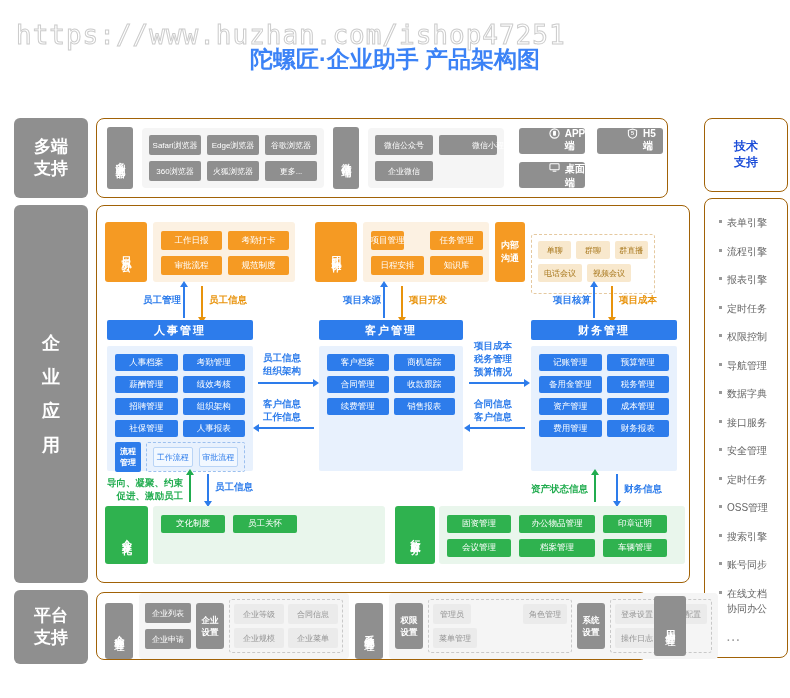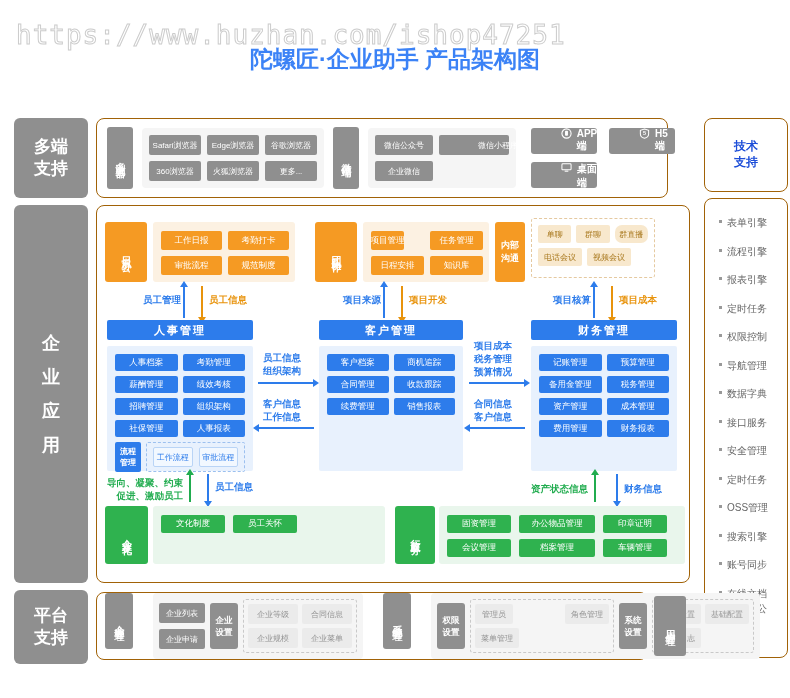--- a/index.html
+++ b/index.html
@@ -131,21 +131,21 @@
     display:flex; gap:6px; padding:4px 6px; }
   .g-label{ background:#2fb24f; color:#fff; border-radius:3px;
     display:flex; align-items:center; justify-content:center;
     writing-mode:vertical-lr; text-orientation:upright; letter-spacing:2px;
     font-size:10px; font-weight:bold; }
   .g-panel{ background:#e9f6ec; border-radius:3px; padding:9px 8px;
     display:flex; flex-direction:column; gap:6px; }
   .g-row{ display:flex; gap:8px; }
   
   #pt-panel{ left:96px; top:592px; width:552px; height:68px;
-    display:flex; align-items:flex-start; padding:0 8px; gap:20px; }
+    display:flex; align-items:flex-end; padding:0 8px; gap:6px; }
   .pt-group{ display:flex; align-items:center; gap:5px; padding:6px; }
   .pt-col{ display:flex; flex-direction:column; gap:6px; }
   .pt-dash{ border:1px dashed #c9c9c9; border-radius:3px; padding:4px;
     display:grid; grid-template-columns:repeat(2,auto); gap:4px; }
 </style>
 </head>
 <body>
 
 <div class="watermark">https://www.huzhan.com/ishop47251</div>
 <div class="page-title">陀螺匠·企业助手 产品架构图</div>
@@ -160,21 +160,21 @@
     <span class="chip gray">Safari浏览器</span>
     <span class="chip gray">Edge浏览器</span>
     <span class="chip gray">谷歌浏览器</span>
     <span class="chip gray">360浏览器</span>
     <span class="chip gray">火狐浏览器</span>
     <span class="chip gray">更多...</span>
   </div>
   <div class="v-label" style="width:26px;height:62px;">微信端</div>
   <div class="sub-panel grid2w">
     <span class="chip gray" style="width:58px;">微信公众号</span>
-    <span class="chip gray" style="width:70px;padding-left:48px;">微信小程序</span>
+    <span class="chip gray" style="width:58px;padding-left:48px;">微信小程序</span>
     <span class="chip gray" style="width:58px;">企业微信</span>
   </div>
   <div class="endpoints">
     <div class="ep-row">
       <div class="endpoint">
         <svg class="ep-icon" viewBox="0 0 12 12">
           <circle cx="6" cy="6" r="5" fill="none" stroke="#fff" stroke-width="1.2"></circle>
           <rect x="4.4" y="3" width="3.2" height="5.4" rx="0.8" fill="#fff"></rect>
         </svg>
         <span>APP端</span>
@@ -239,25 +239,25 @@
   <div class="o-panel abs" style="left:266px;top:16px;width:126px;height:60px;">
     <span class="chip orange-chip" style="width:33px;">项目管理</span>
     <span class="chip orange-chip" style="width:53px;">任务管理</span>
     <span class="chip orange-chip" style="width:53px;">日程安排</span>
     <span class="chip orange-chip" style="width:53px;">知识库</span>
   </div>
 
   <div class="comm-label abs" style="left:398px;top:16px;width:30px;height:60px;">
     <span class="sq-inner">内部沟通</span>
   </div>
-  <div class="comm-box abs" style="left:434px;top:12px;width:124px;height:60px;">
+  <div class="comm-box abs" style="left:434px;top:28px;width:124px;height:60px;">
     <div class="comm-row">
       <span class="chip tan" style="flex:1;">单聊</span>
       <span class="chip tan" style="flex:1;">群聊</span>
-      <span class="chip tan" style="flex:1;border-radius:7px;">群直播</span>
+      <span class="chip tan" style="flex:1;">群直播</span>
     </div>
     <div class="comm-row">
       <span class="chip tan" style="width:44px;">电话会议</span>
       <span class="chip tan" style="width:44px;">视频会议</span>
     </div>
   </div>
 
   <div class="arr v up blue" style="left:86px;top:80px;height:32px;"></div>
   <div class="arr v down orange" style="left:104px;top:80px;height:32px;"></div>
   <div class="flow-label blue" style="left:46px;top:88px;">员工管理</div>

